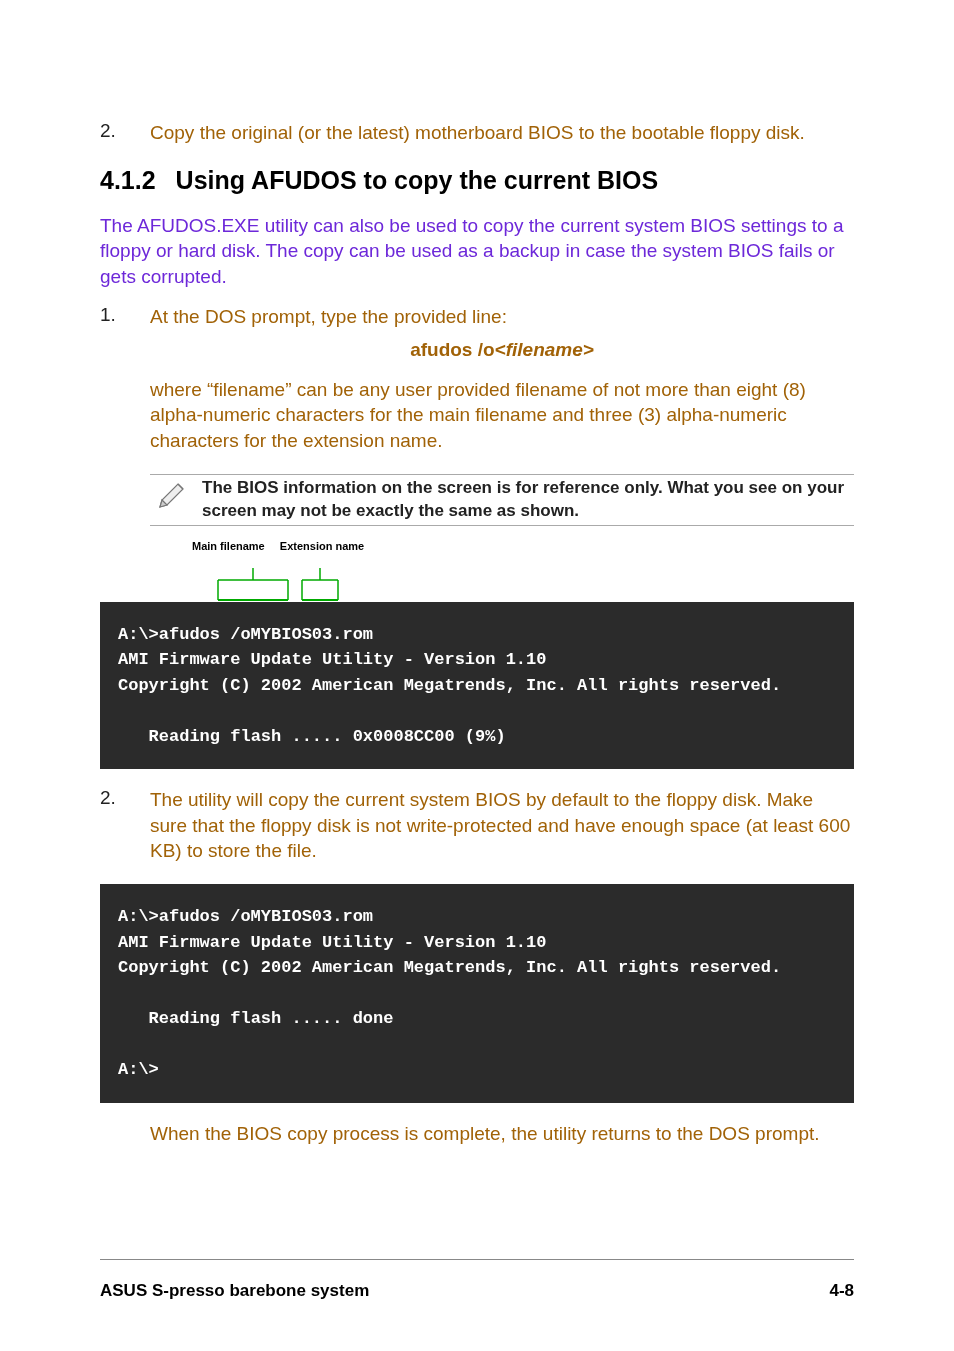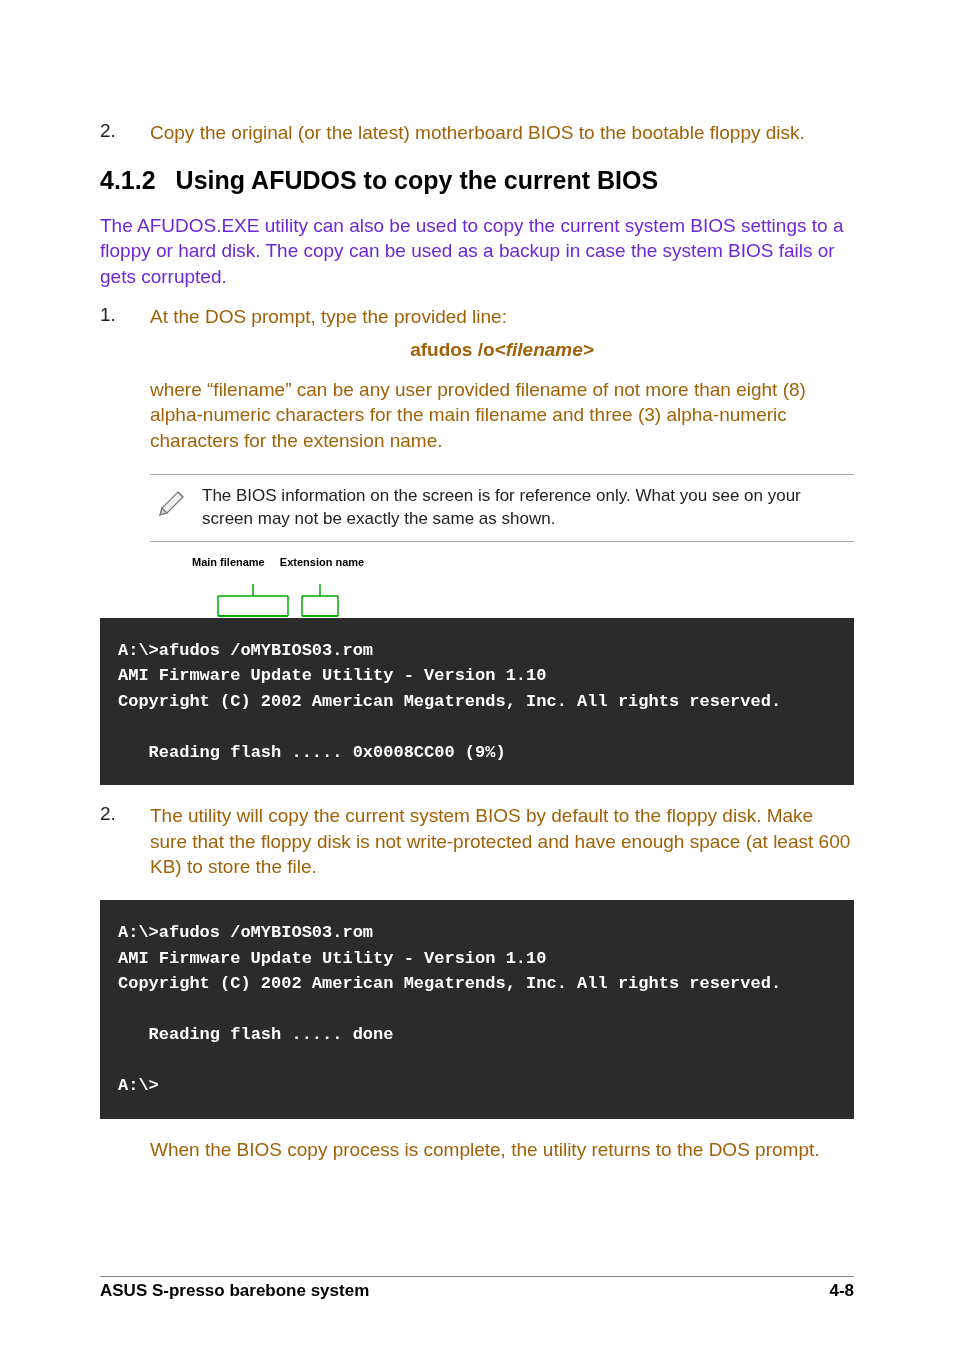--- a/index.html
+++ b/index.html
@@ -55,21 +55,22 @@
     }
     .step-sub {
       margin-top: 14px;
     }
     .note-block {
       display: flex;
       align-items: flex-start;
       margin: 10px 0 14px 50px;
       border-top: 1px solid #aaa;
       border-bottom: 1px solid #aaa;
-      padding: 10px 4px;
+      padding: 2px 4px;
+      font-weight: bold;
     }
     .note-icon {
       width: 40px;
       flex-shrink: 0;
       margin-right: 8px;
       margin-top: 2px;
     }
     .note-text {
       font-size: 17px;
       line-height: 1.35;
@@ -106,21 +107,21 @@
       line-height: 1.5;
       margin: 0 0 18px 0;
       white-space: pre-wrap;
     }
     .footer {
       position: absolute;
       bottom: 50px;
       left: 100px;
       right: 100px;
       border-top: 1px solid #888;
-      padding-top: 4px;
+      padding-top: 21px;
       display: flex;
       justify-content: space-between;
       font-size: 17px;
     }
     .footer .left { font-weight: bold; }
     .footer .right { font-weight: bold; }
   </style>
 </head>
 <body>
 

